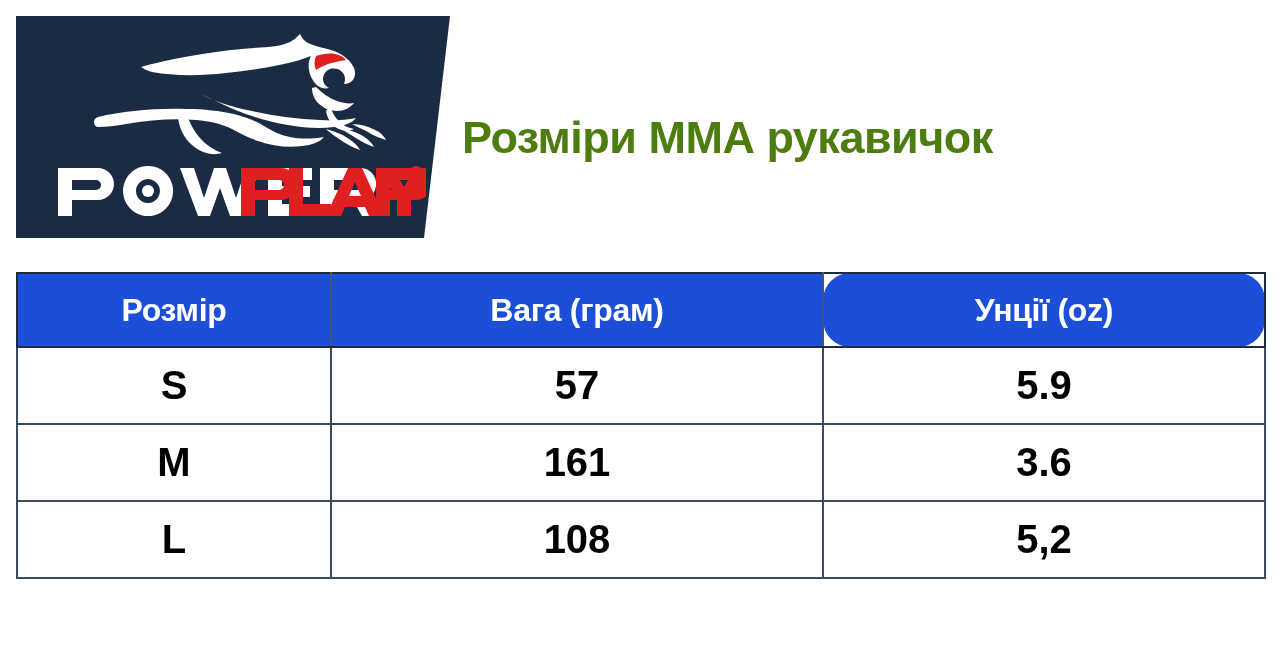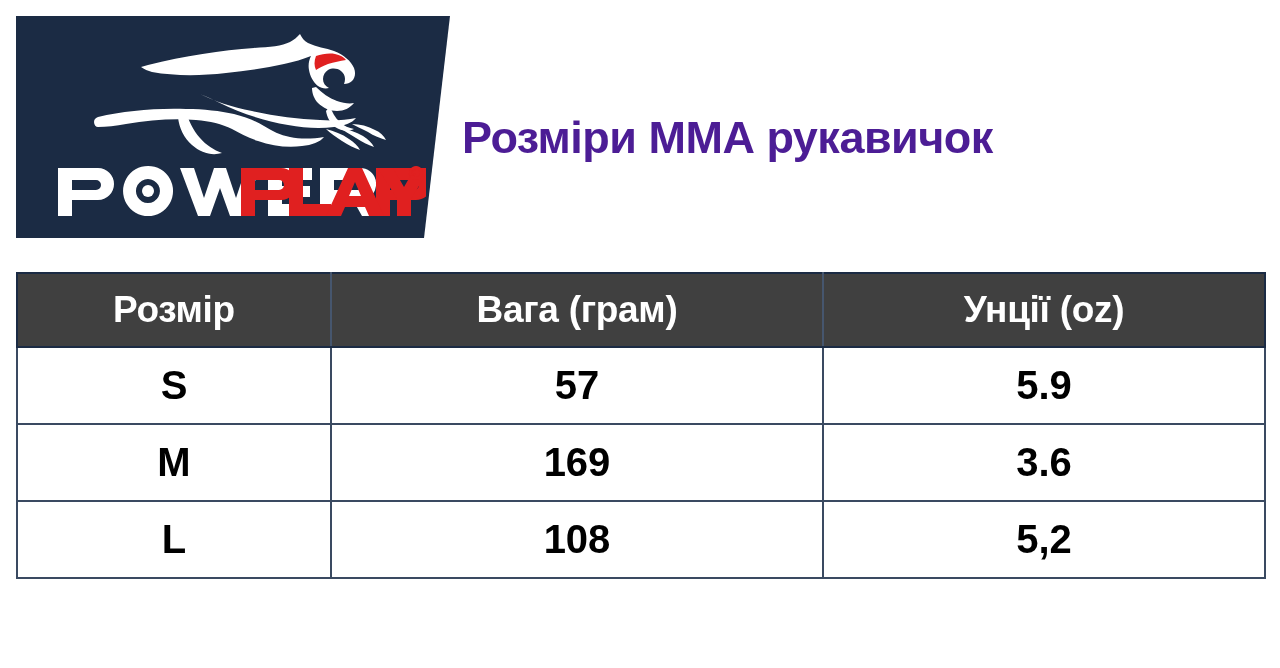--- a/index.html
+++ b/index.html
@@ -54,21 +54,21 @@
   }
 
   .page-title {
     position: absolute;
     left: 462px;
     top: 113px;
     width: 800px;
     font-size: 45px;
     font-weight: 700;
     letter-spacing: -0.5px;
-    color: #4c1d95;
+    color: #4d7c0f;
     white-space: nowrap;
     line-height: 1.1;
   }
 
   
   .size-table {
     position: absolute;
     left: 16px;
     top: 272px;
     width: 1248px;
@@ -77,32 +77,32 @@
   }
 
   .size-table th,
   .size-table td {
     border: 2px solid #2B3C55;
     text-align: center;
     padding: 0;
   }
 
   .size-table thead th {
-    background: #404040;
+    background: #1d4ed8;
     color: #FFFFFF;
     height: 72px;
-    font-size: 37px;
+    font-size: 32px;
     font-weight: 700;
     letter-spacing: -0.3px;
     border-color: #1B2B44;
     border-left-color: #46566E;
     border-right-color: #46566E;
   }
   .size-table thead th:first-child { border-left-color: #1B2B44; }
-  .size-table thead th:last-child { border-right-color: #1B2B44; }
+  .size-table thead th:last-child { border-right-color: #1B2B44; border-radius: 27px; }
 
   .size-table tbody td {
     height: 75px;
     font-size: 40px;
     font-weight: 700;
     color: #000000;
     background: #FFFFFF;
     border-width: 2px;
     border-color: #3A4A61;
   }
@@ -195,21 +195,21 @@
     </tr>
   </thead>
   <tbody>
     <tr>
       <td>S</td>
       <td>57</td>
       <td>5.9</td>
     </tr>
     <tr>
       <td>M</td>
-      <td>169</td>
+      <td>161</td>
       <td>3.6</td>
     </tr>
     <tr>
       <td>L</td>
       <td>108</td>
       <td>5,2</td>
     </tr>
   </tbody>
 </table>
 

